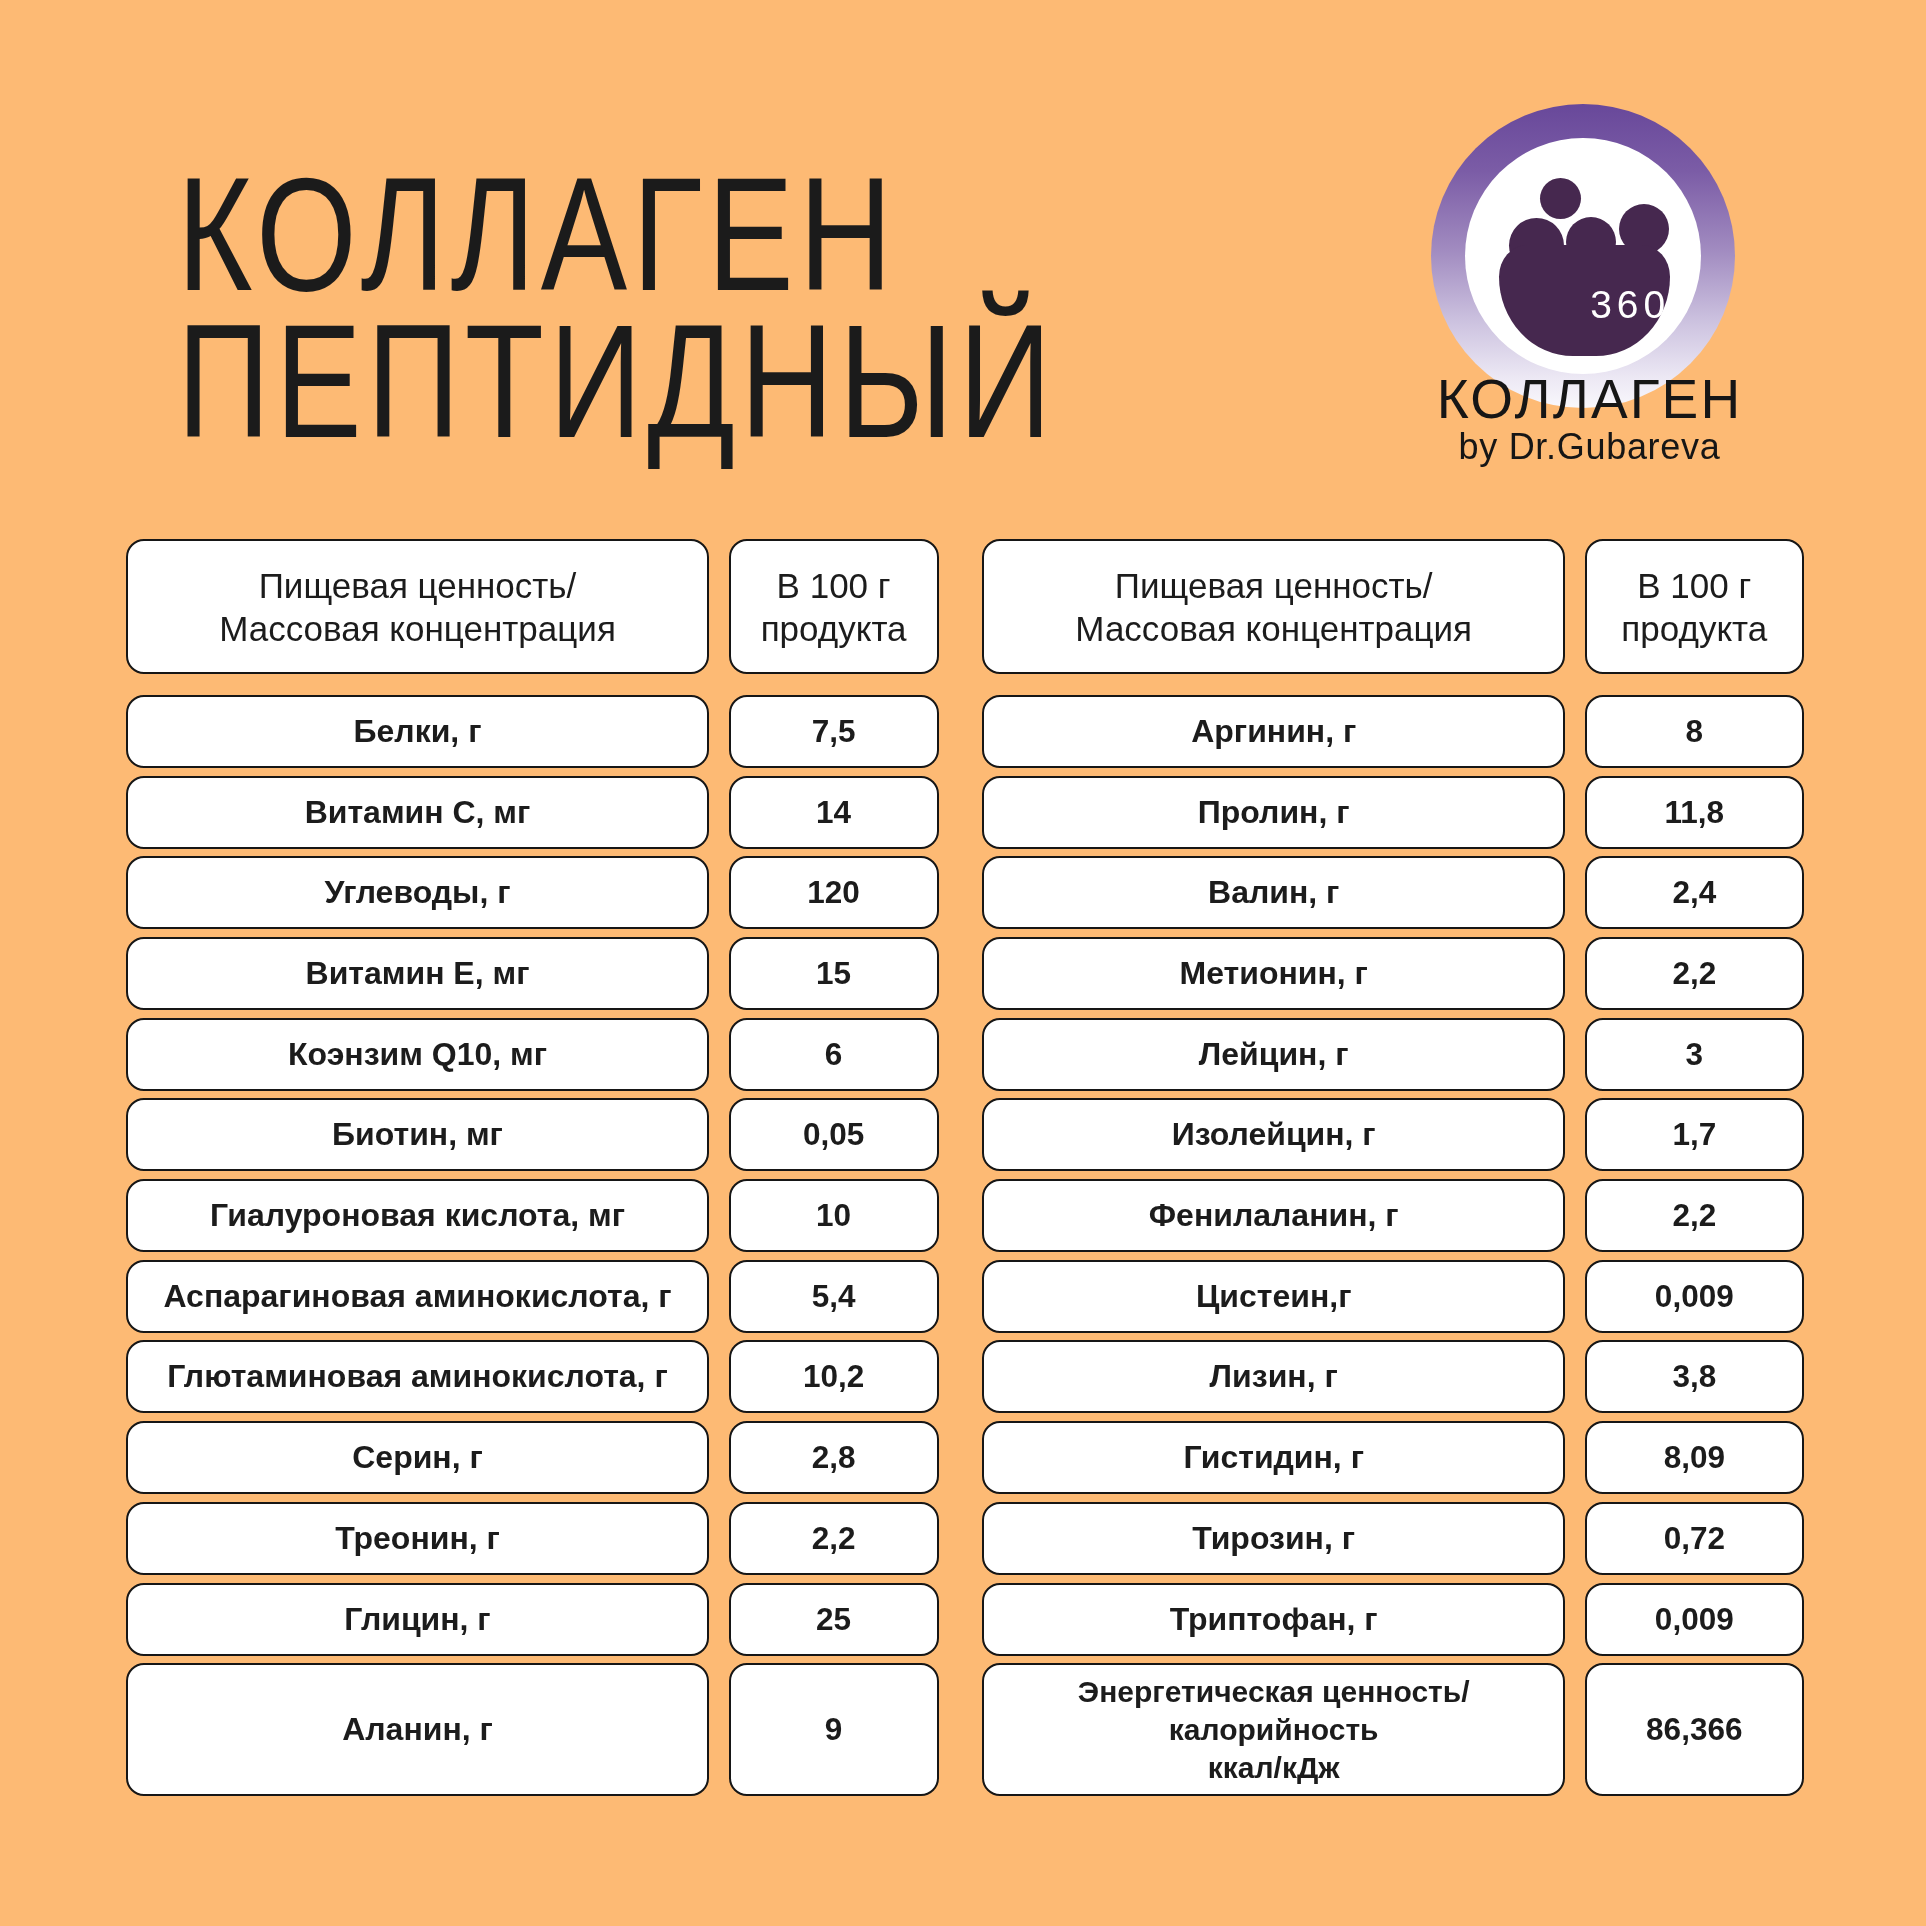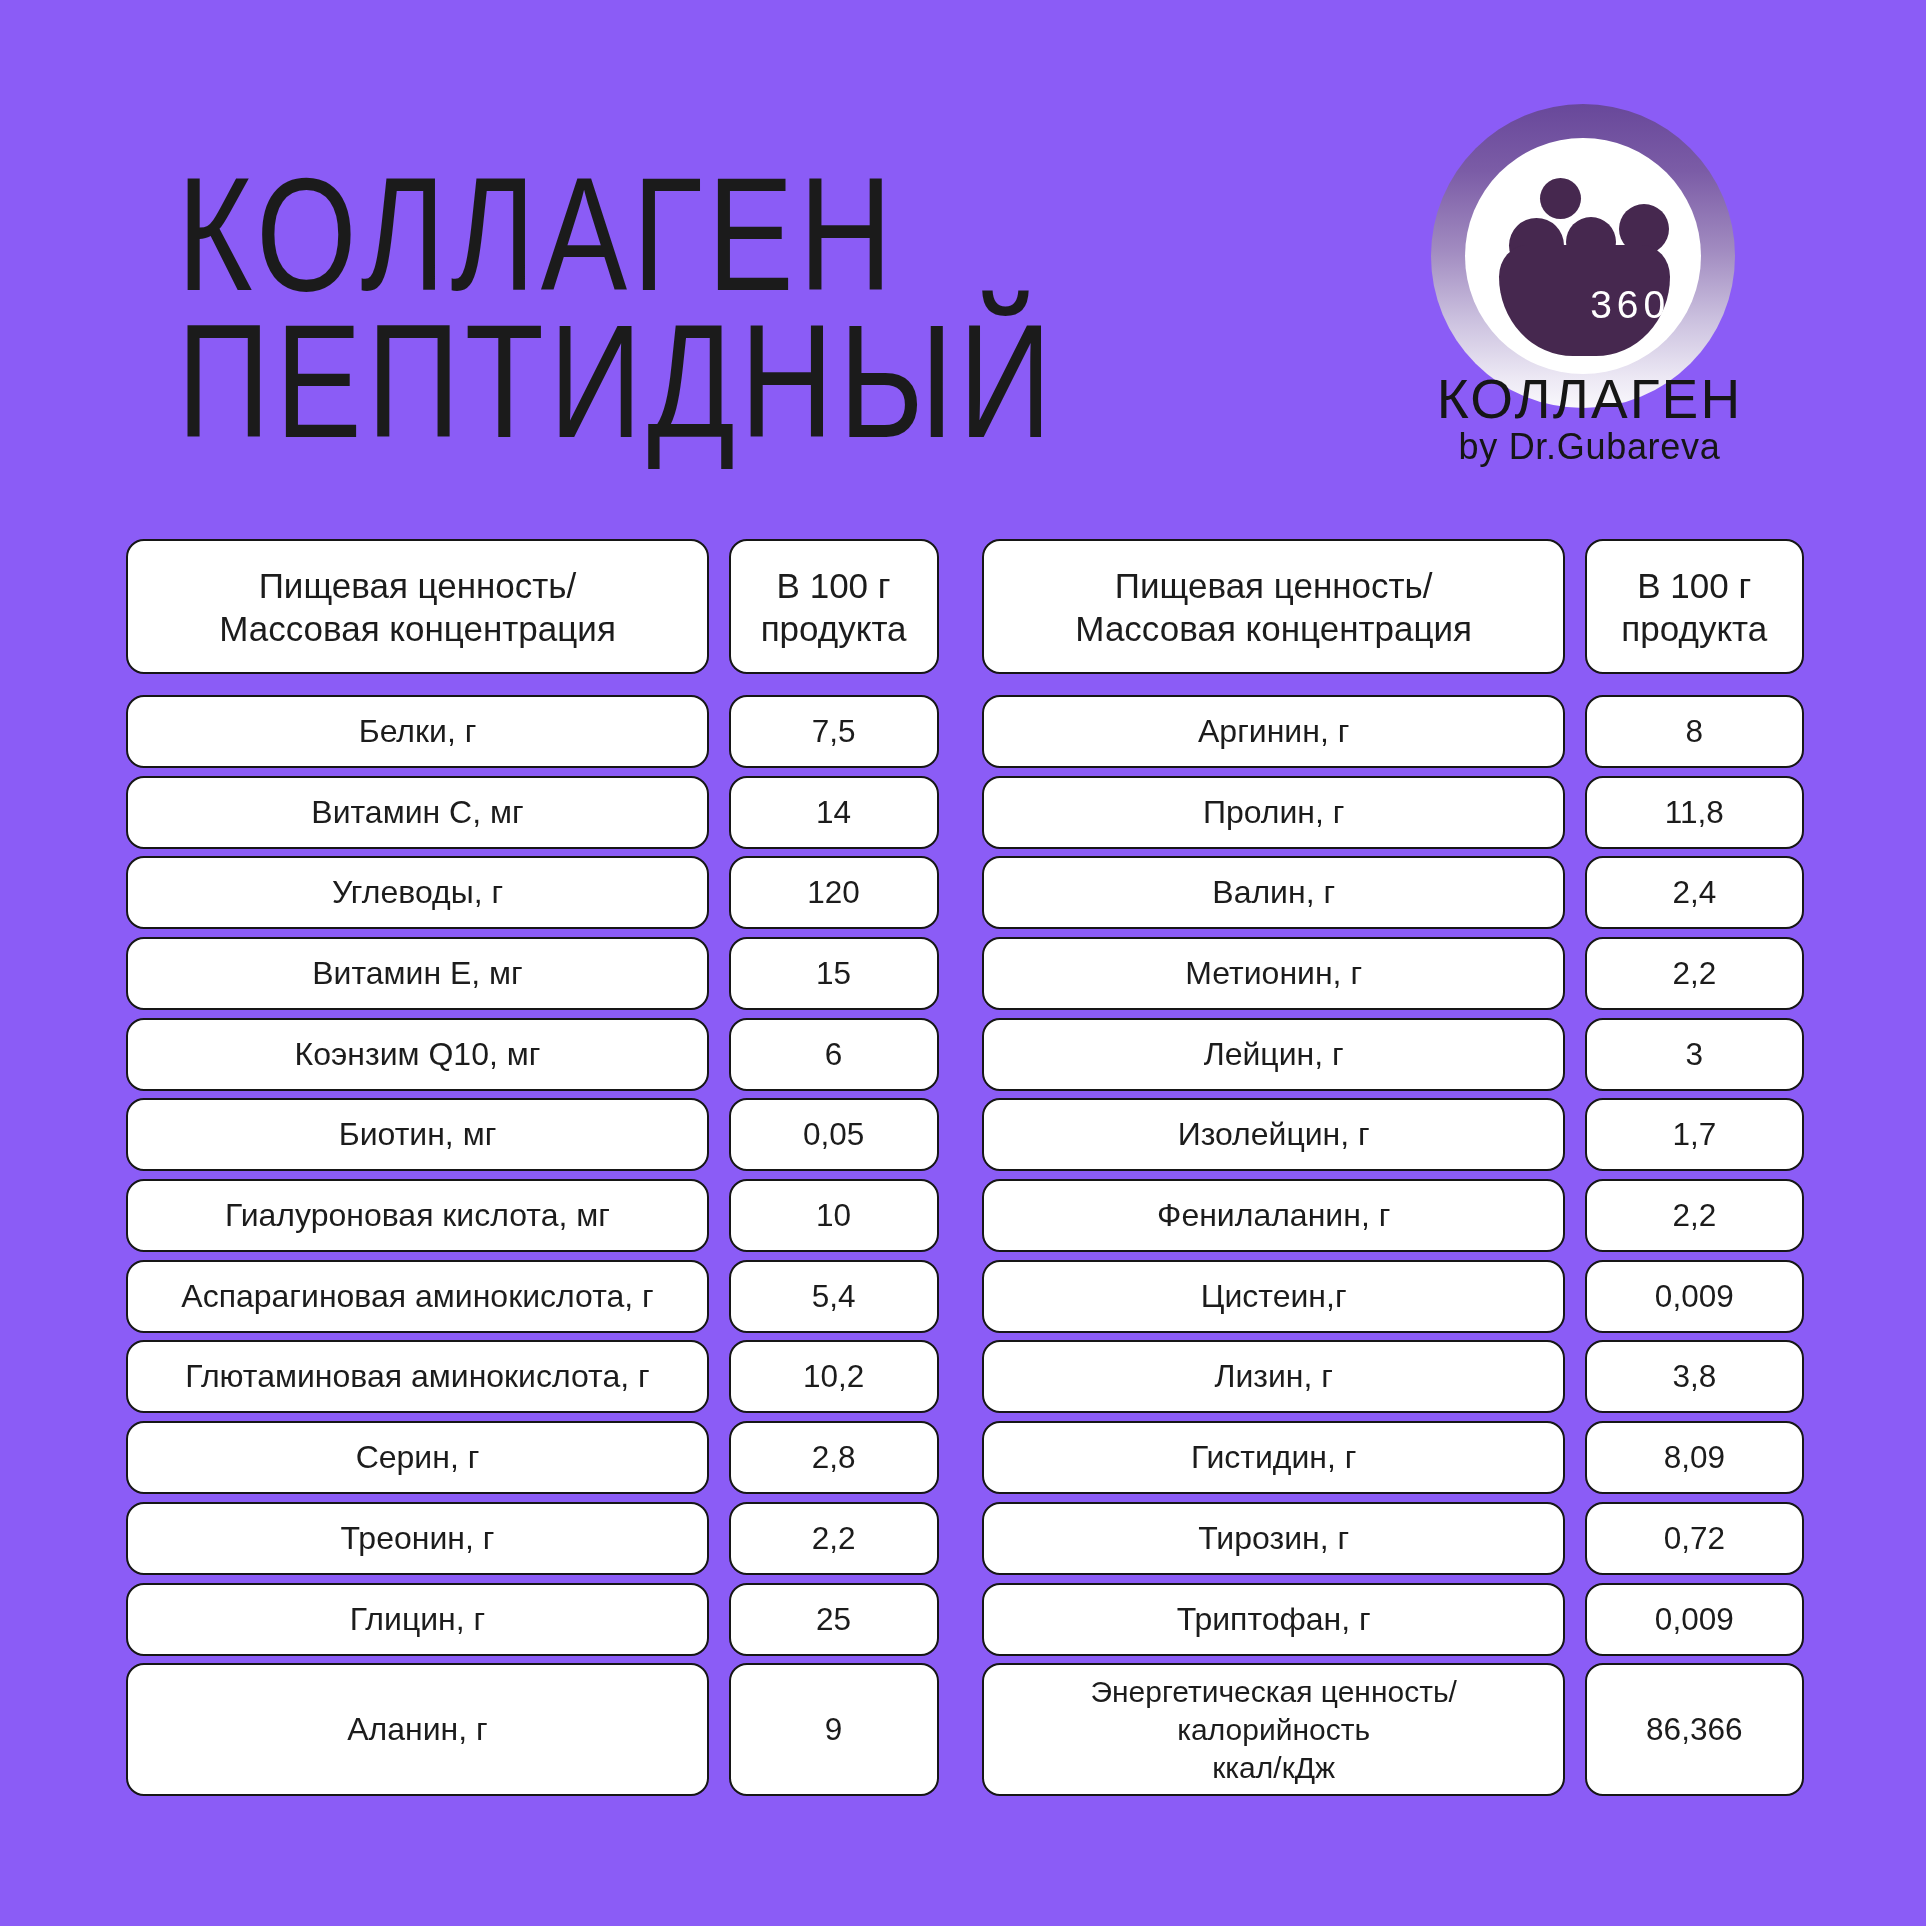--- a/index.html
+++ b/index.html
@@ -1,19 +1,19 @@
 <!DOCTYPE html>
 <html style="font-size:11.2px"><head>
 <meta charset="utf-8">
 <style>
   html,body{margin:0;padding:0;background:#ffffff;}
   .page{
     position:relative;
     width:1926px;height:1926px;
-    background:#8b5cf6;
+    background:#fdba74;
     font-family:"Liberation Sans", sans-serif;
     color:#1c1c1c;
     overflow:hidden;
   }
 
   
   .title-line{
     position:absolute;
     left:177px;
     font-size:162px;
@@ -80,21 +80,21 @@
     box-sizing:border-box;
     border:2.8px solid #161616;
     border-radius:18px;
     background:#ffffff;
     display:flex;flex-direction:column;
     align-items:center;justify-content:center;
     text-align:center;
     color:#1c1c1c;
   }
   .header-box{height:135px;margin-bottom:13.3px;font-size:35px;line-height:43px;font-weight:400;}
-  .row-box{height:73px;font-size:32px;font-weight:400;}
+  .row-box{height:73px;font-size:32px;font-weight:700;}
   .row-box.val{font-size:31.5px;}
   .tall-box{height:133px;}
   .energy-box{font-size:30px;line-height:38px;}
 </style>
 </head>
 <body>
 
 <div class="page">
 
   <div class="title-line l1">КОЛЛАГЕН</div>

